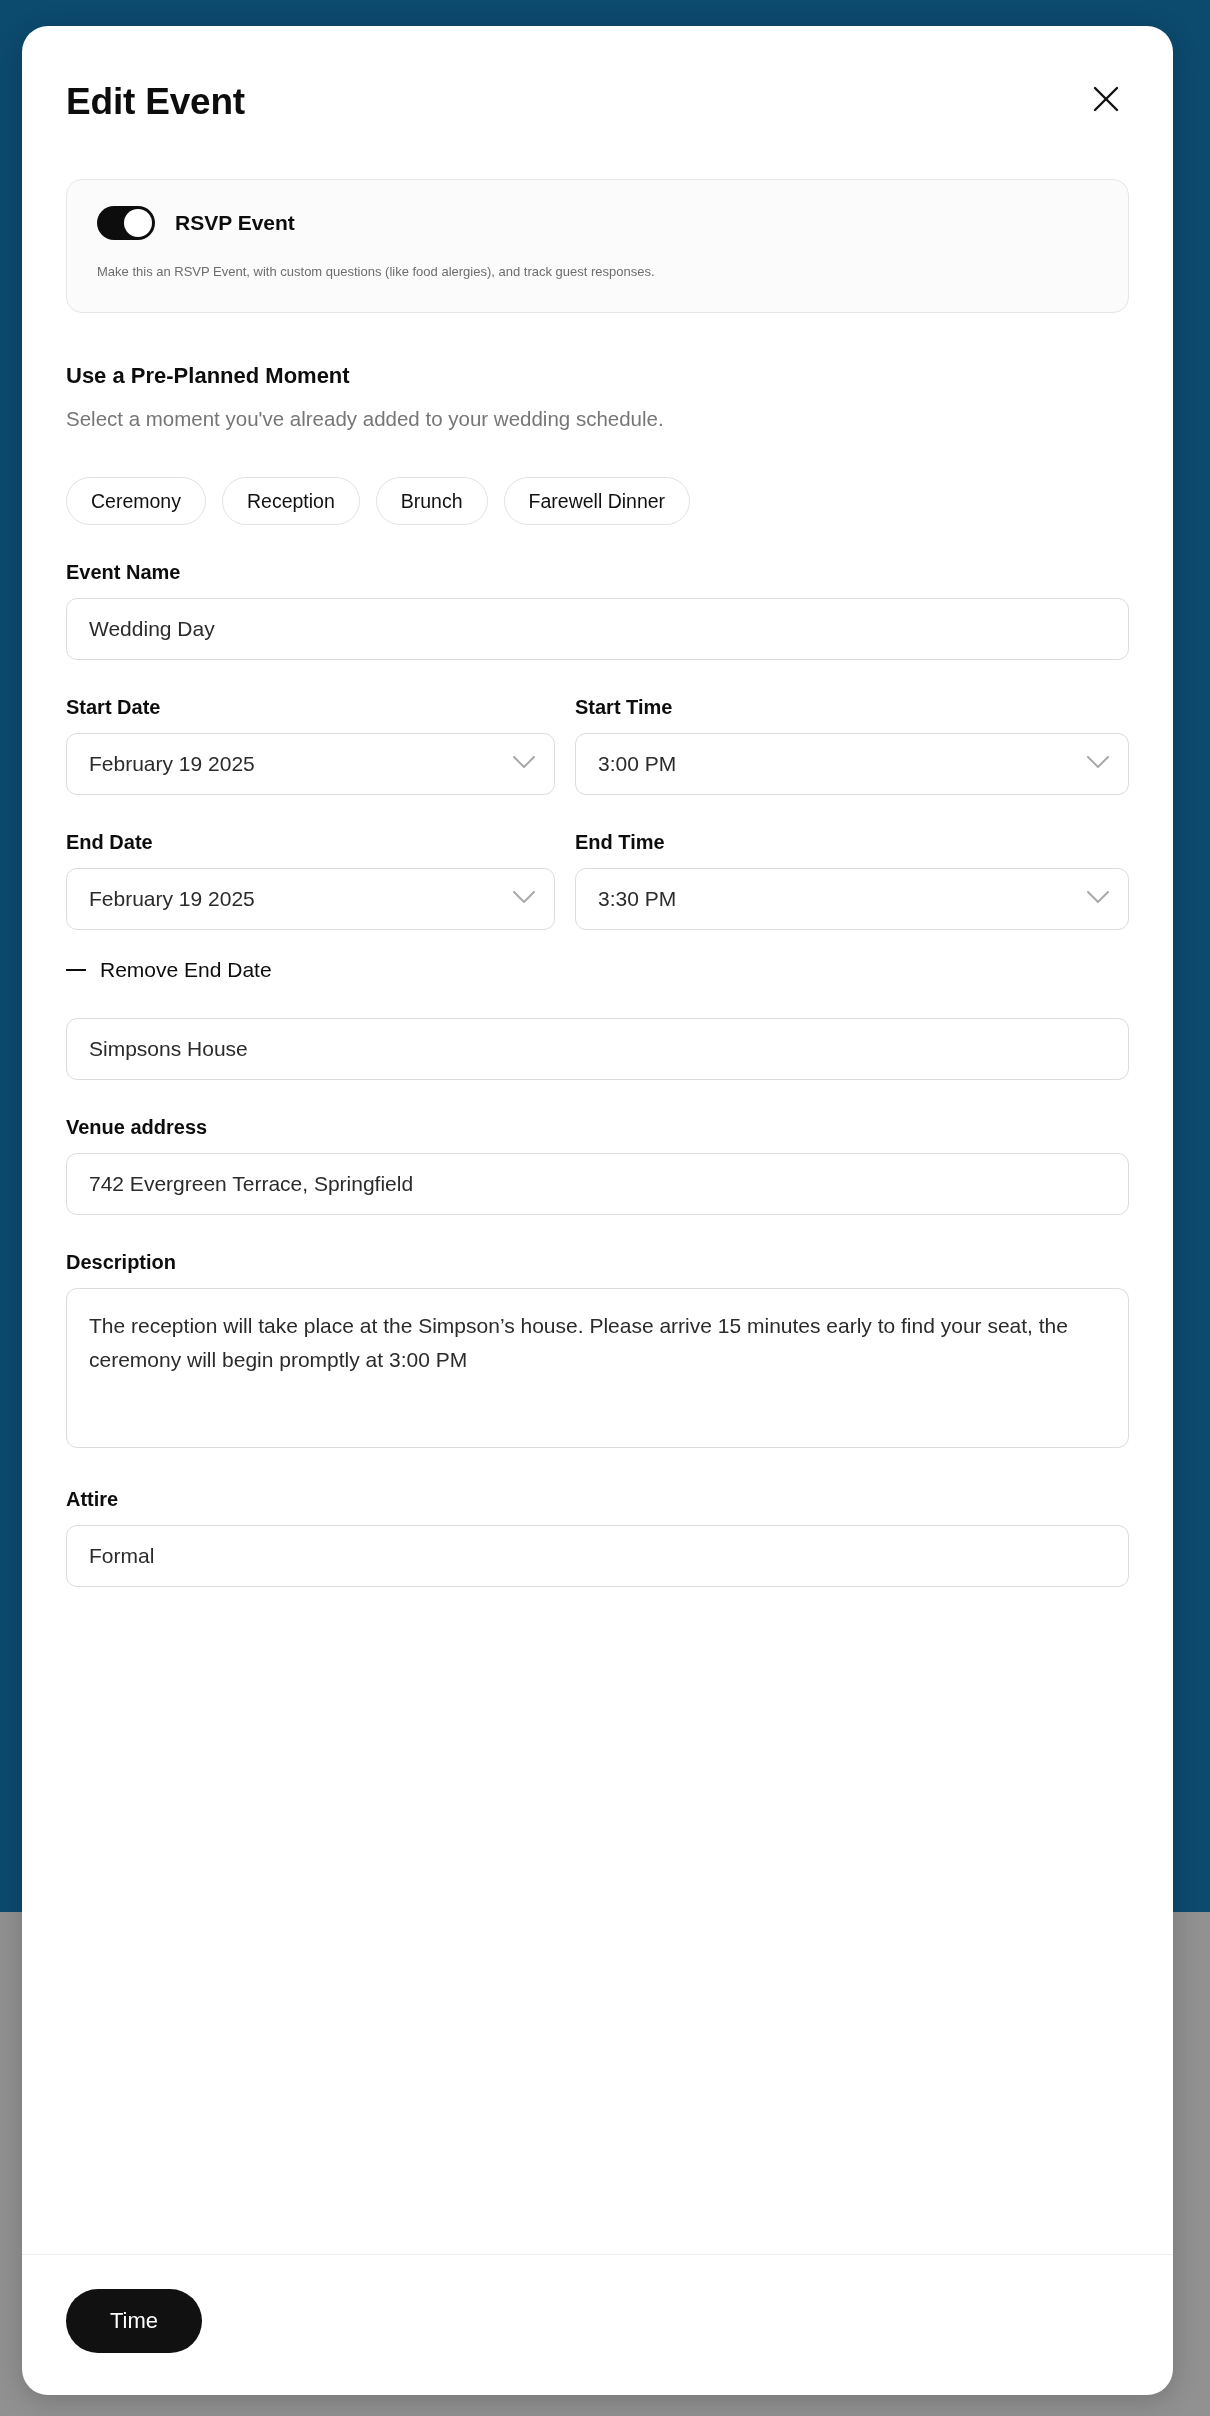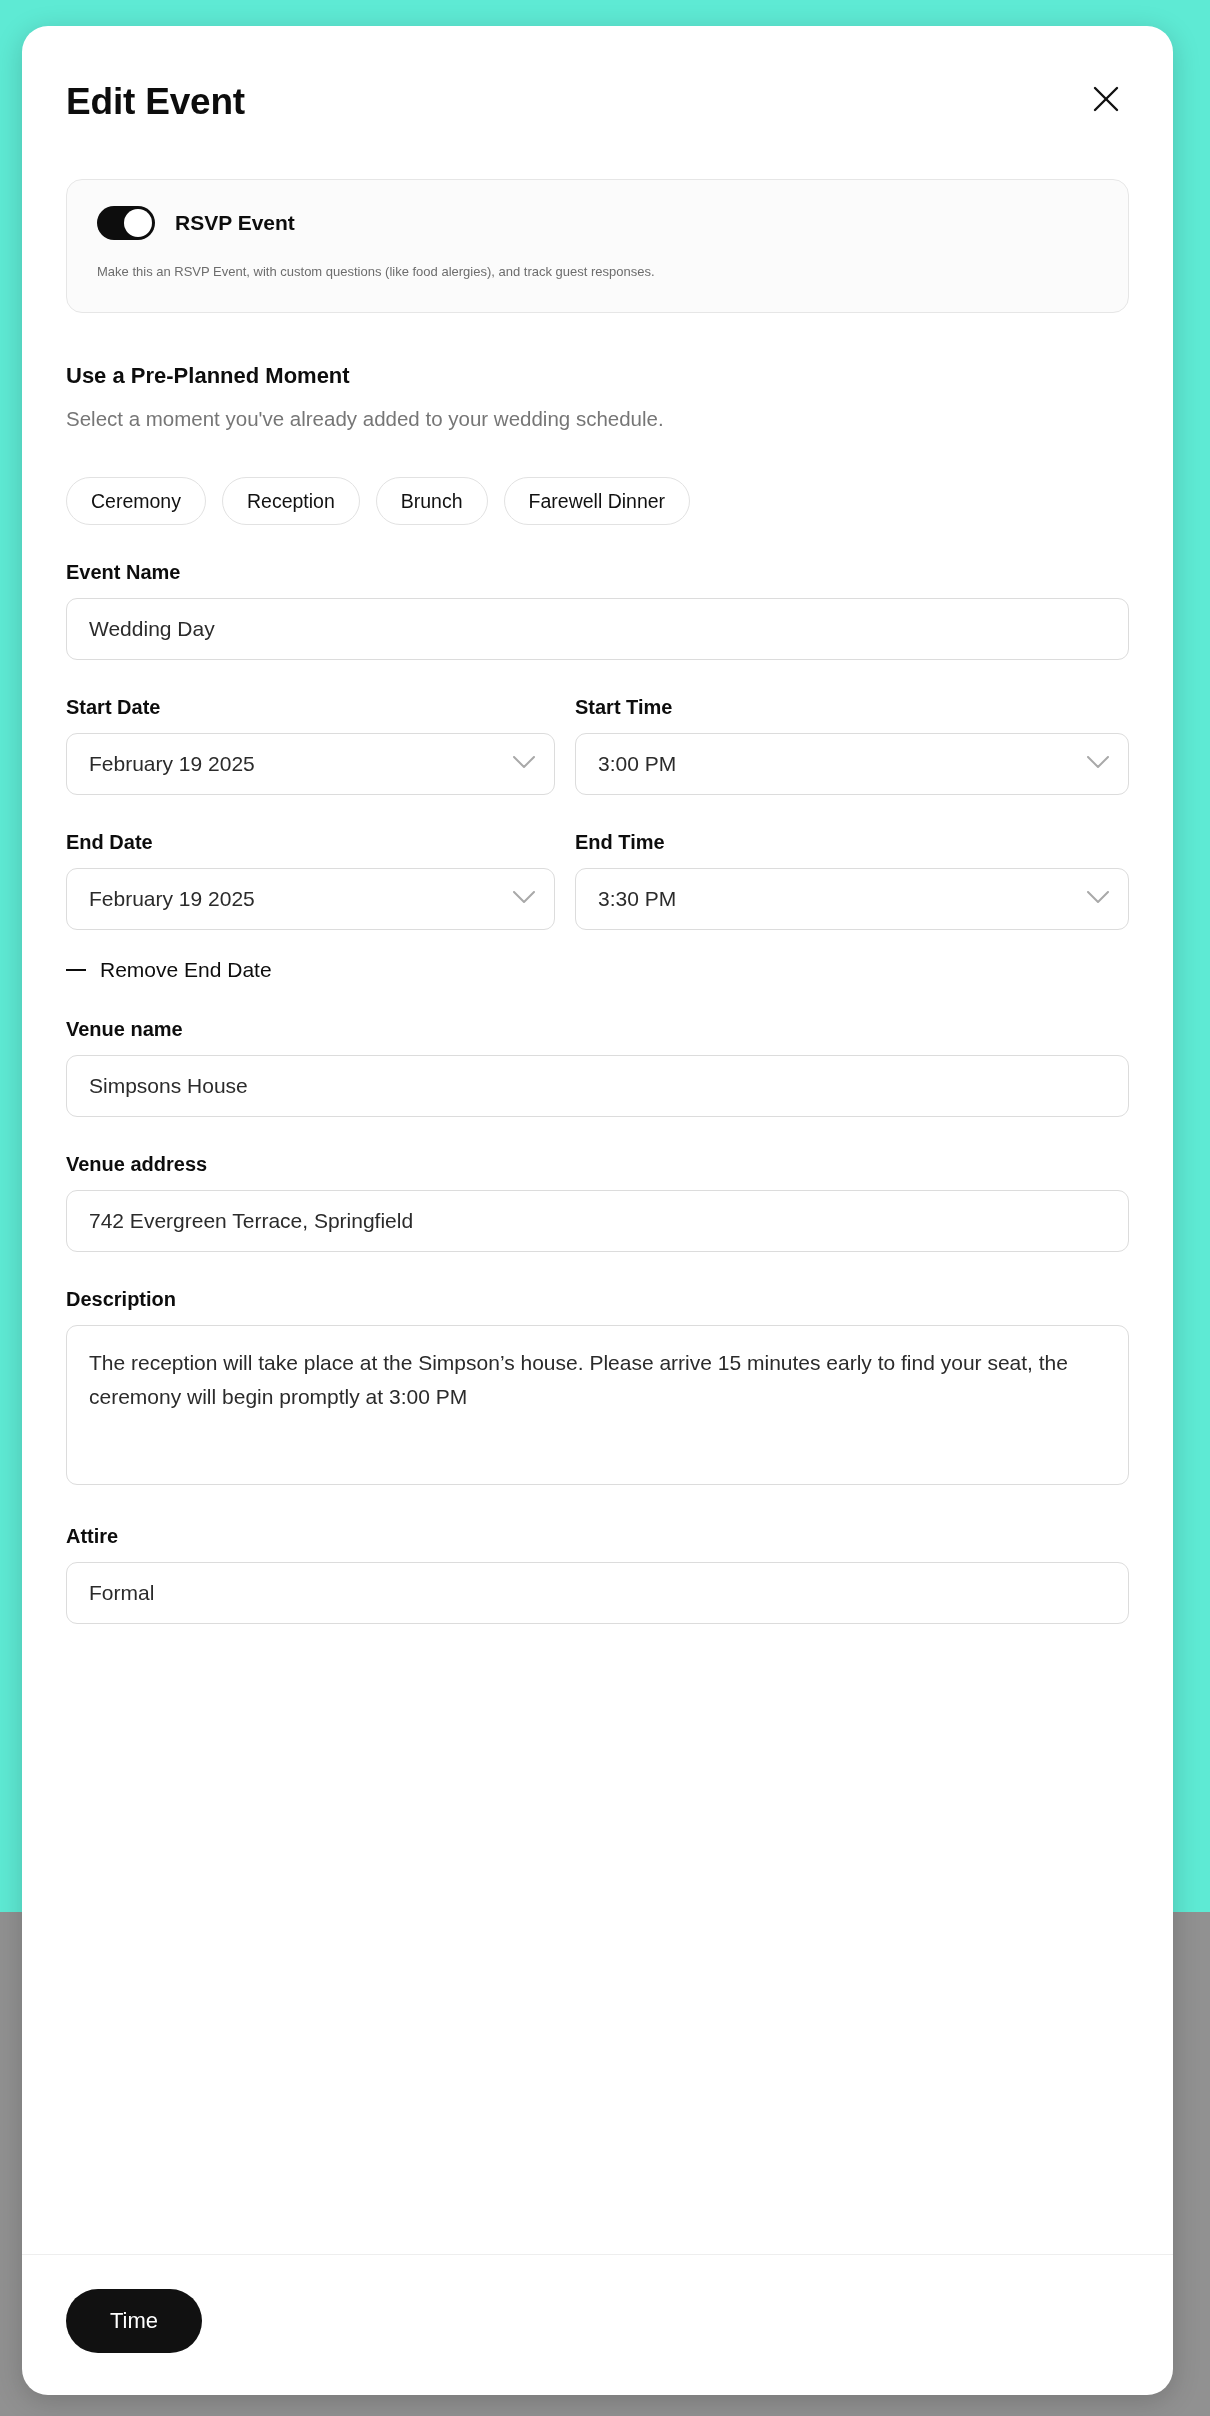--- a/index.html
+++ b/index.html
@@ -9,21 +9,21 @@
     height: 2416px;
     background: #919191;
     font-family: "Liberation Sans", sans-serif;
     overflow: hidden;
   }
 
   .backdrop {
     position: relative;
     width: 1210px;
     height: 1912px;
-    background: #5eead4;
+    background: #0c4a6e;
   }
 
   .modal {
     position: absolute;
     left: 22px;
     top: 26px;
     width: 1151px;
     height: 2369px;
     background: #ffffff;
     border-radius: 26px;
@@ -361,21 +361,20 @@
       </div>
 
       
       <button class="remove-end">
         <span class="minus"></span>
         <span class="txt">Remove End Date</span>
       </button>
 
       
       <div class="field">
-        <label class="field-label">Venue name</label>
         <input class="text-input" type="text" value="Simpsons House" style="">
       </div>
 
       
       <div class="field">
         <label class="field-label">Venue address</label>
         <input class="text-input" type="text" value="742 Evergreen Terrace, Springfield" style="">
       </div>
 
       

